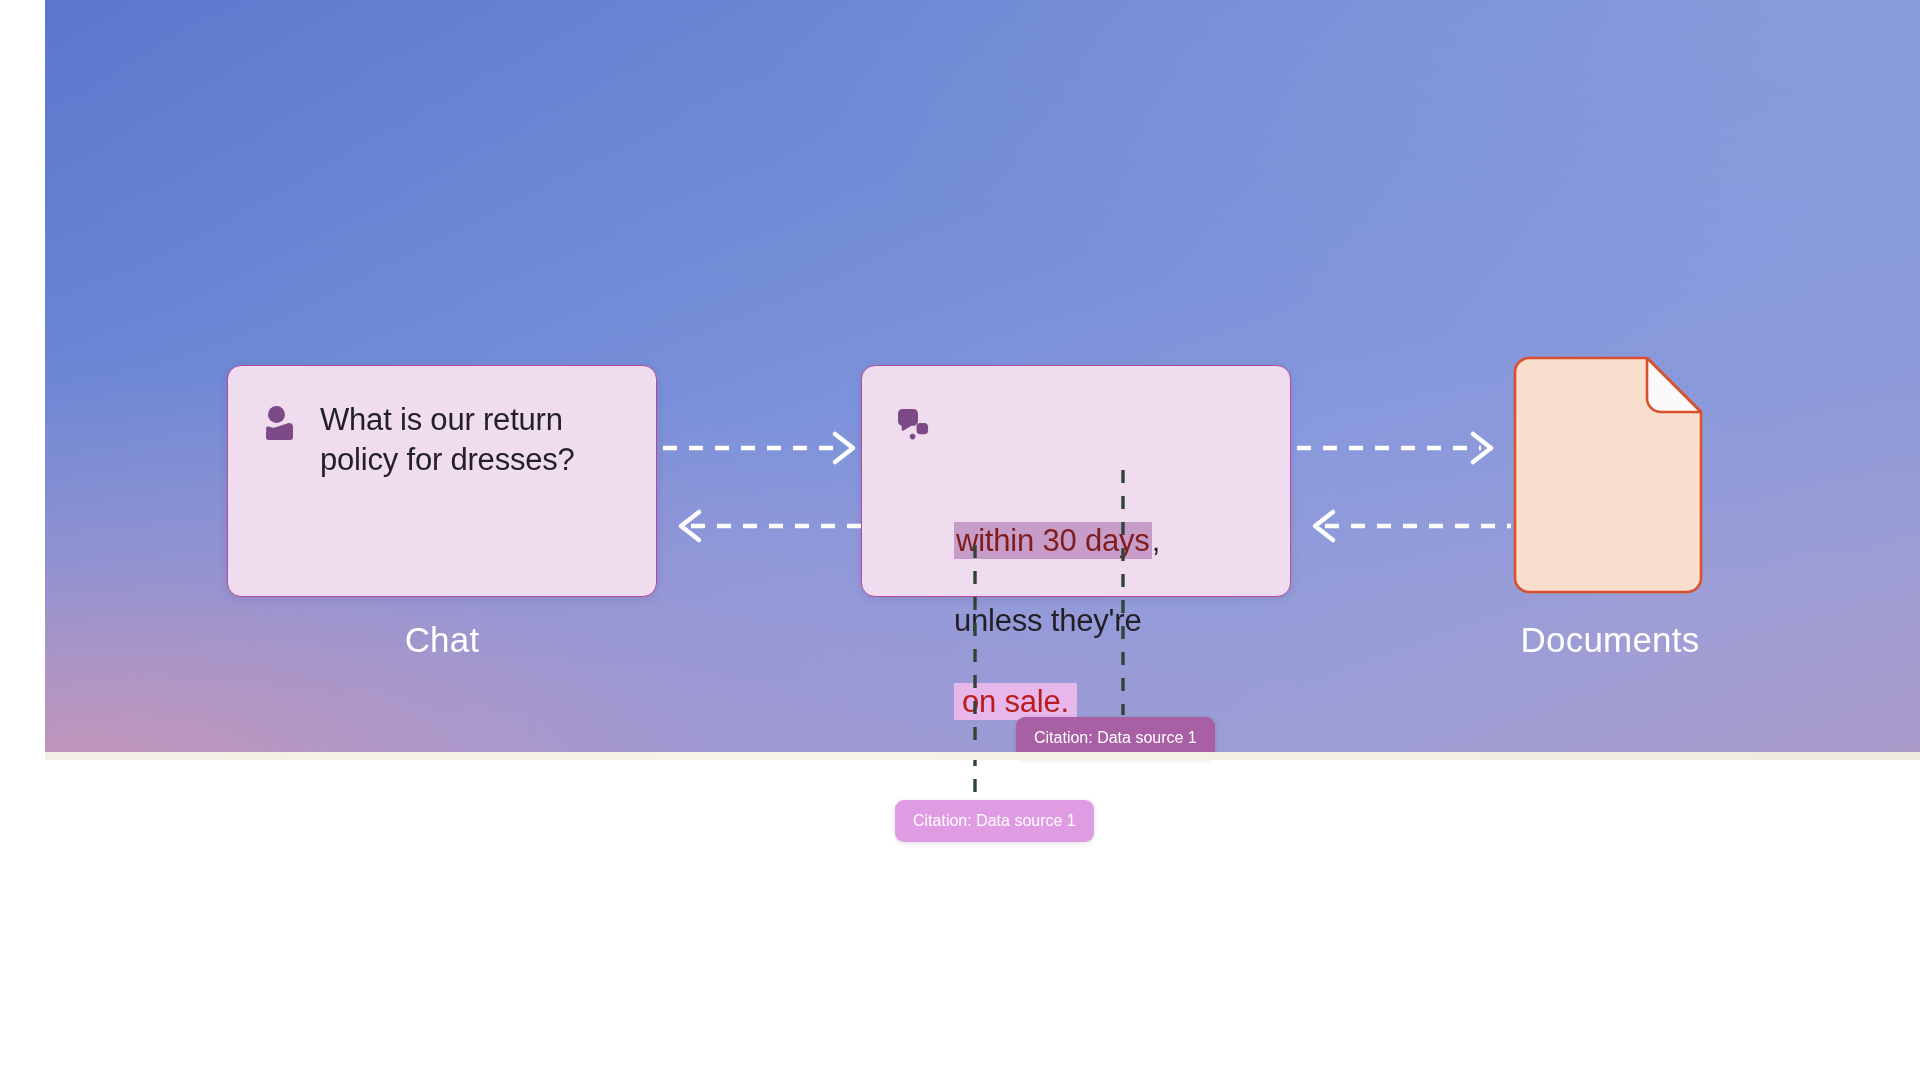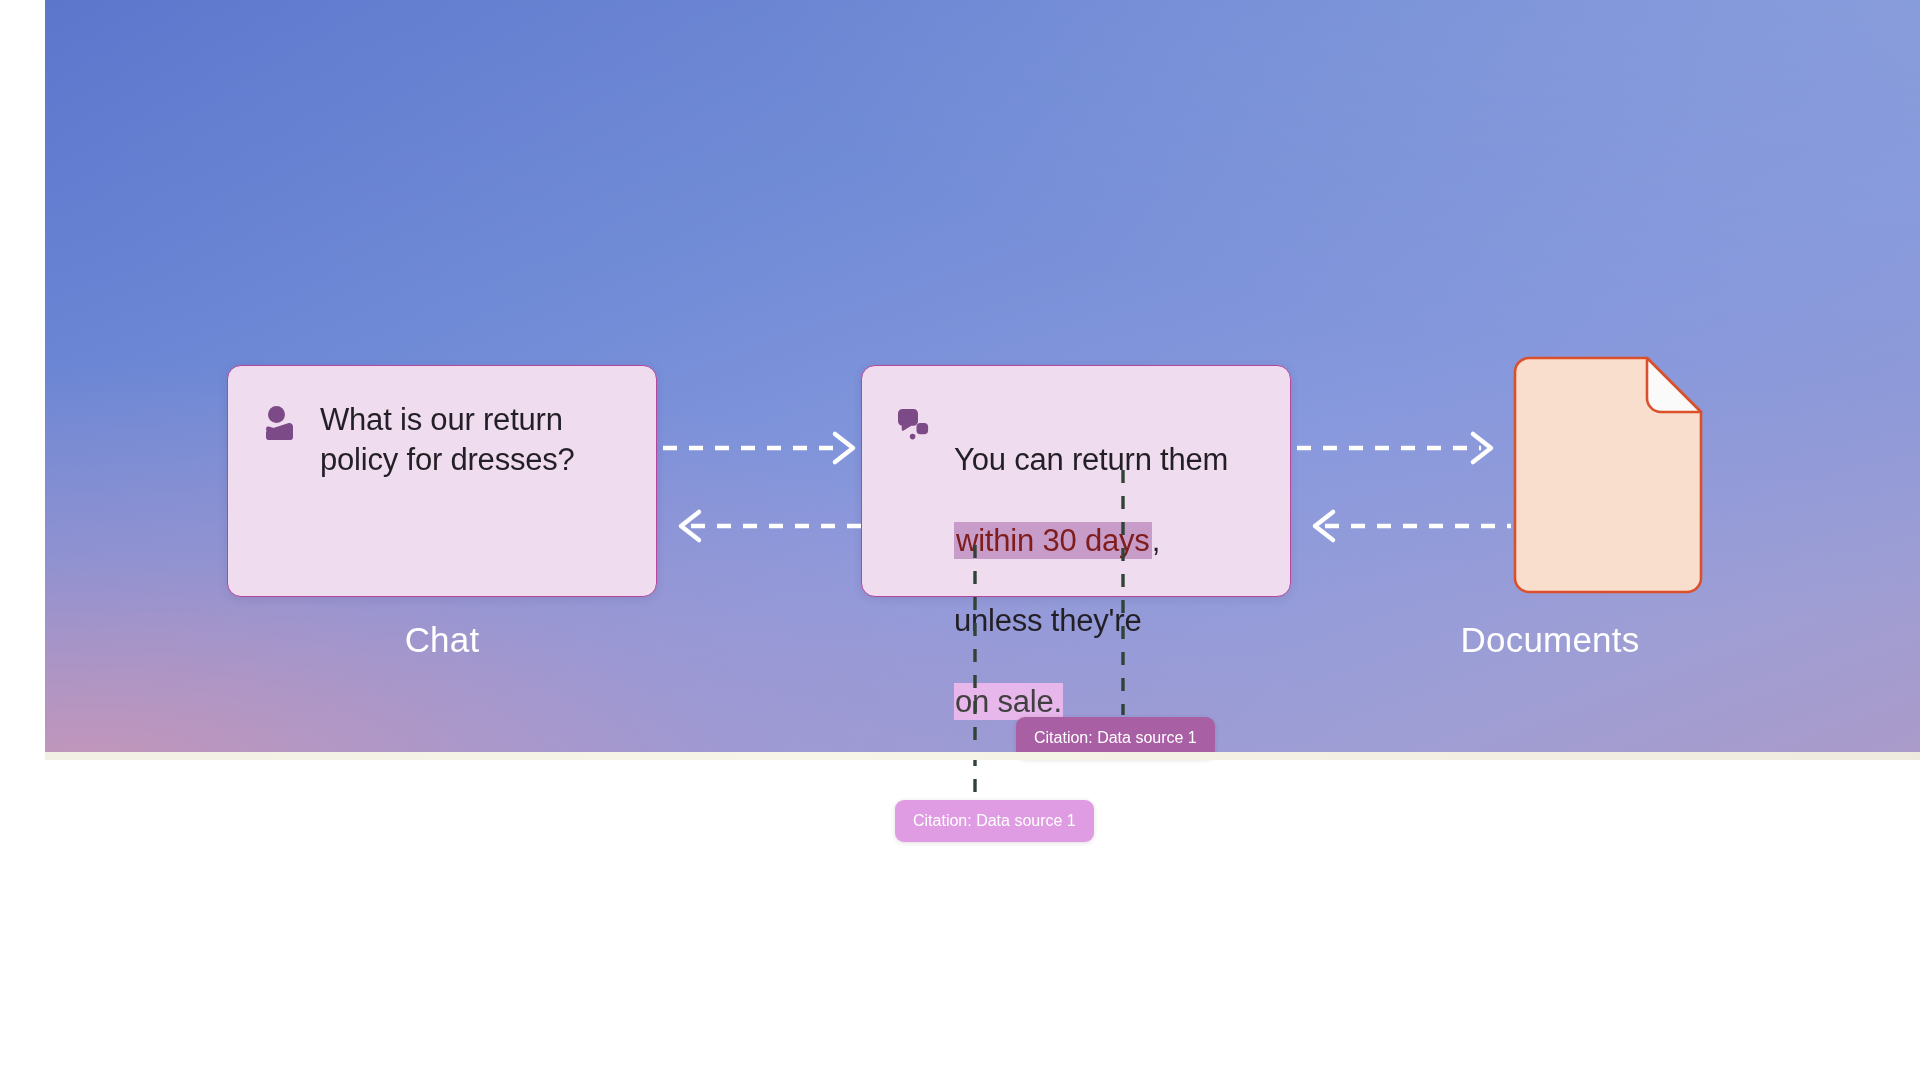--- a/index.html
+++ b/index.html
@@ -41,21 +41,21 @@
   }
   .card-text {
     font-family:"Liberation Sans", sans-serif;
     font-size:31px;
     line-height:1.30;
     color:#231f26;
     letter-spacing:-0.2px;
     white-space:pre-line;
   }
   .hl-dark { background:#c79cc9; color:#7f1d1d; padding:1px 2px; }
-  .hl-light{ background:#e7b6ea; color:#404040; padding:1px 1px; }
+  .hl-light{ background:#e7b6ea; color:#b91c1c; padding:1px 8px; }
 
   
   .icon-user { width:40px; height:40px; flex:0 0 40px; margin-top:4px; }
   .icon-chat { width:40px; height:40px; flex:0 0 40px; margin-top:5px; }
 
   
   #doc-node {
     position:absolute; left:1467px; top:355px;
     width:192px; height:240px;
   }
@@ -64,21 +64,21 @@
   .node-label {
     position:absolute;
     font-size:35px;
     color:#ffffff;
     letter-spacing:0.2px;
     text-align:center;
     white-space:nowrap;
   }
   #label-user { left:182px; top:620px; width:430px; }
   #label-chat { left:816px; top:620px; width:430px; }
-  #label-docs { left:1360px; top:620px; width:290px; }
+  #label-docs { left:1420px; top:620px; width:290px; }
 
   
   .arrows { position:absolute; pointer-events:none; }
   #arrows-left  { left:612px;  top:420px; width:220px; height:130px; }
   #arrows-right { left:1246px; top:420px; width:226px; height:130px; }
 
   
   #leaders { position:absolute; left:0; top:0; width:1920px; height:1080px; pointer-events:none; }
 
   
@@ -114,21 +114,21 @@
   <div class="node-label" id="label-user">Chat</div>
 
   <div class="card" id="chat-card">
     <div class="card-inner">
       <svg class="icon-chat" viewBox="0 0 40 40">
         <path d="M4 8.5C4 6 6 4 8.5 4h11C22 4 24 6 24 8.5v7.8c0 2.5-2 4.5-4.5 4.5h-2.1L9.6 25.6c-0.8 0.5-1.9-0.1-1.9-1.1v-3.7H8.5C6 20.8 4 18.8 4 16.3V8.5z" fill="#7c4a87"></path>
         <path d="M22.5 21.6c0-2 1.6-3.6 3.6-3.6h4.4c2 0 3.6 1.6 3.6 3.6v4.1c0 2-1.6 3.6-3.6 3.6h-4.4c-2 0-3.6-1.6-3.6-3.6v-4.1z" fill="#7c4a87"></path>
         <circle cx="18.6" cy="31.6" r="2.8" fill="#7c4a87"></circle>
       </svg>
       <div class="card-text">
-        <span>You can return them</span><br>
+        <br>
         <span class="hl-dark">within 30 days</span><span>,</span><br>
         <span>unless they're</span><br>
         <span class="hl-light">on sale.</span>
       </div>
     </div>
   </div>
 
   <svg id="doc-node" viewBox="0 0 192 240">
     <path d="M3 17C3 9.3 9.3 3 17 3h118l54 54v166c0 7.7-6.3 14-14 14H17c-7.7 0-14-6.3-14-14V17z" fill="#f9ddcd" stroke="#d9502a" stroke-width="2.6" stroke-linejoin="round"></path>
     <path d="M135 3l54 54h-40c-7.7 0-14-6.3-14-14V3z" fill="#fbfafa" stroke="#d9502a" stroke-width="2.6" stroke-linejoin="round"></path>

